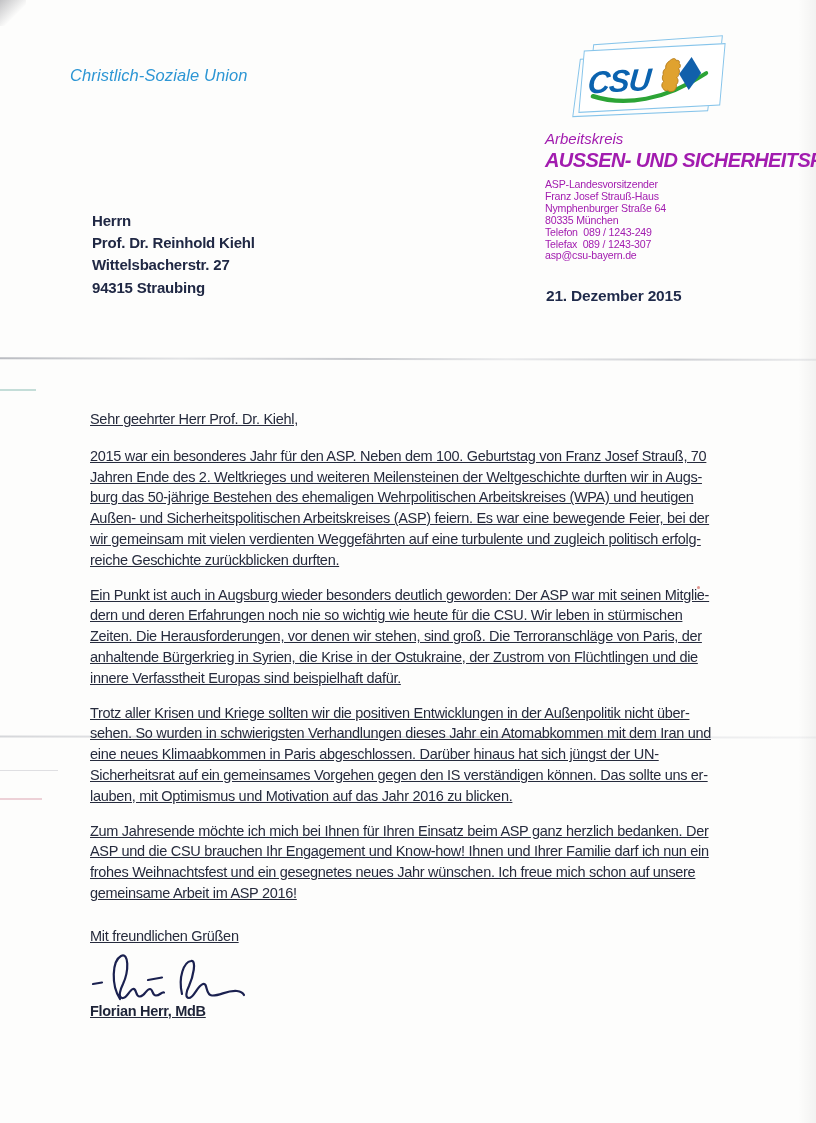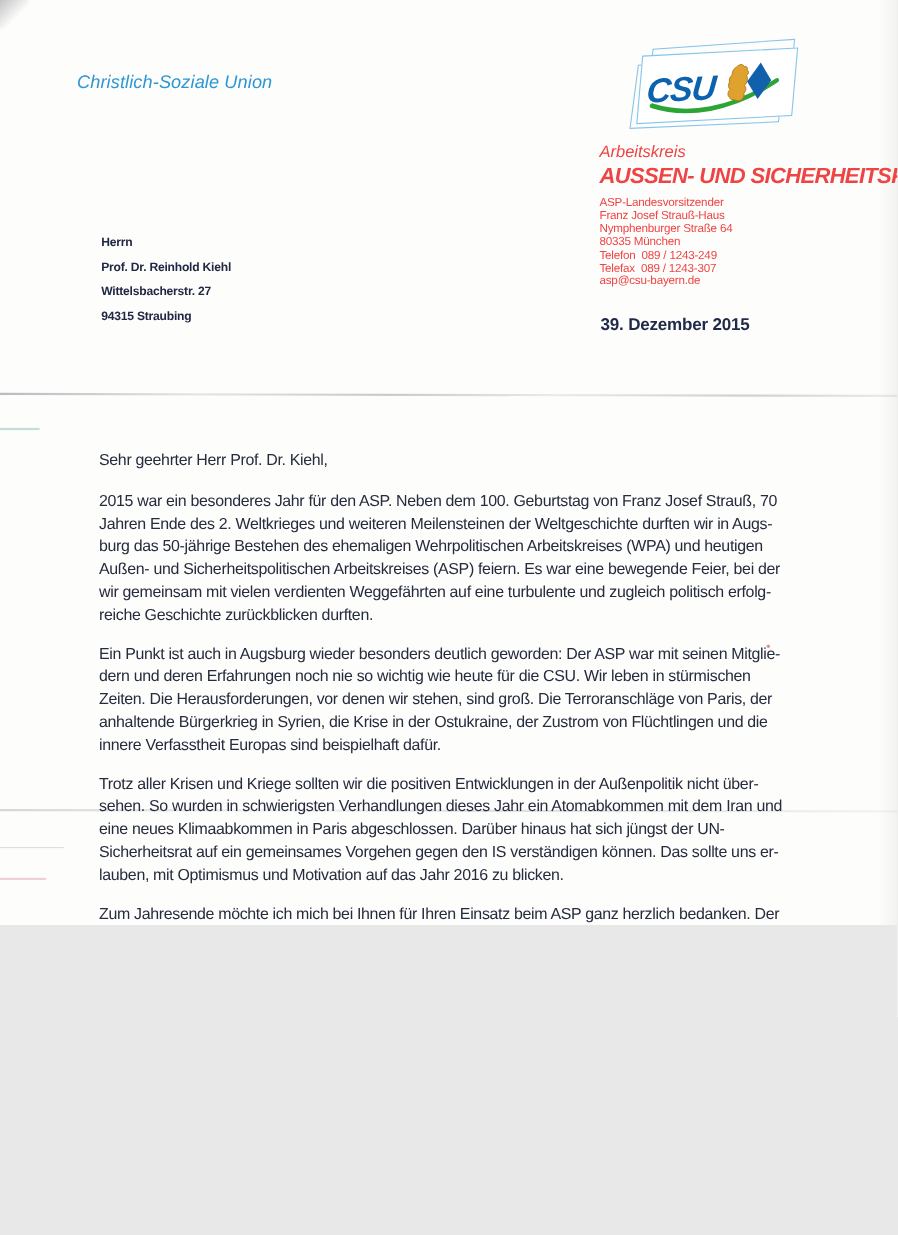--- a/index.html
+++ b/index.html
@@ -1,18 +1,18 @@
 <!DOCTYPE html>
 <html><head>
 <meta charset="utf-8">
 <style>
   html,body{margin:0;padding:0;background:#e8e8e8;}
   .page{
     position:relative;
-    width:816px;height:841px;
+    width:816px;height:1123px;
     margin:0 auto;
     background:#fdfdfc;
     overflow:hidden;
     font-family:"Liberation Sans", sans-serif;
     color:#262b3d;
   }
   
   .artifact{position:absolute;pointer-events:none;}
   .a-corner{left:0;top:0;width:26px;height:26px;
     background:linear-gradient(135deg, rgba(60,60,70,.30), rgba(60,60,70,0) 60%);}
@@ -38,37 +38,37 @@
 
   
   .logo{position:absolute;left:574px;top:40px;width:156px;height:80px;}
   .logo .plate{position:absolute;border:1.5px solid #86c4ea;background:transparent;}
   .logo .plate.back1{left:16px;top:0px;width:128px;height:56px;transform:rotate(-4deg) skewX(-10deg);}
   .logo .plate.back2{left:2px;top:16px;width:134px;height:56px;transform:rotate(-2.5deg) skewX(-10deg);}
   .logo .plate.main{left:7px;top:7px;width:140px;height:60px;background:#ffffff;transform:rotate(-3deg) skewX(-8deg);}
   .logo svg{display:block;}
 
   
-  .masthead{position:absolute;left:545px;top:130px;width:260px;color:#ef4444;}
+  .masthead{position:absolute;left:545px;top:130px;width:260px;color:#a21caf;}
   .masthead .kicker{font-style:italic;font-size:15px;margin:0 0 2px 0;}
   .masthead .dept{font-style:italic;font-weight:bold;font-size:20px;letter-spacing:-0.6px;margin:0 0 7px 0;white-space:nowrap;}
   .masthead .contact{font-size:10.6px;font-weight:400;line-height:11.9px;letter-spacing:-0.2px;white-space:pre;margin:0;}
 
   
   .recipient{position:absolute;left:92px;top:210px;
-    font-size:11px;font-weight:600;line-height:22.2px;letter-spacing:-0.2px;
+    font-size:15px;font-weight:600;line-height:22.2px;letter-spacing:-0.2px;
     white-space:pre-line;color:#202844;}
 
   
   .date{position:absolute;left:546px;top:287px;
     font-size:15.5px;font-weight:600;letter-spacing:-0.2px;color:#1f2a4a;}
 
   
   .body-block{position:absolute;left:90px;top:409px;width:644px;
-    font-size:14.5px;line-height:20.8px;letter-spacing:-0.3px;color:#262b3d;}
+    font-size:14.5px;line-height:20.8px;letter-spacing:-0.3px;color:#262b3d;text-decoration:underline;}
   .body-block p{margin:0 0 14px 0;white-space:pre-line;}
   .body-block p.salutation{margin-bottom:16px;}
   .body-block p.last-para{margin-bottom:22px;}
   .body-block p.closing{margin-bottom:2px;}
   .signature-wrap{margin:2px 0 0 0;height:52px;}
   .signer-name{font-weight:600;margin:0;line-height:20.8px;color:#1e2438;}
   .signer-role{font-weight:600;margin:0;line-height:21.5px;white-space:pre-line;color:#1e2438;}
 </style>
 </head>
 <body>
@@ -113,21 +113,21 @@
 Telefon  089 / 1243-249
 Telefax  089 / 1243-307
 asp@csu-bayern.de</p>
   </div>
 
   <div class="recipient">Herrn
 Prof. Dr. Reinhold Kiehl
 Wittelsbacherstr. 27
 94315 Straubing</div>
 
-  <div class="date">39. Dezember 2015</div>
+  <div class="date">21. Dezember 2015</div>
 
   <div class="body-block">
     <p class="salutation">Sehr geehrter Herr Prof. Dr. Kiehl,</p>
     <p>2015 war ein besonderes Jahr für den ASP. Neben dem 100. Geburtstag von Franz Josef Strauß, 70
 Jahren Ende des 2. Weltkrieges und weiteren Meilensteinen der Weltgeschichte durften wir in Augs-
 burg das 50-jährige Bestehen des ehemaligen Wehrpolitischen Arbeitskreises (WPA) und heutigen
 Außen- und Sicherheitspolitischen Arbeitskreises (ASP) feiern. Es war eine bewegende Feier, bei der
 wir gemeinsam mit vielen verdienten Weggefährten auf eine turbulente und zugleich politisch erfolg-
 reiche Geschichte zurückblicken durften.</p>
     <p>Ein Punkt ist auch in Augsburg wieder besonders deutlich geworden: Der ASP war mit seinen Mitglie-

